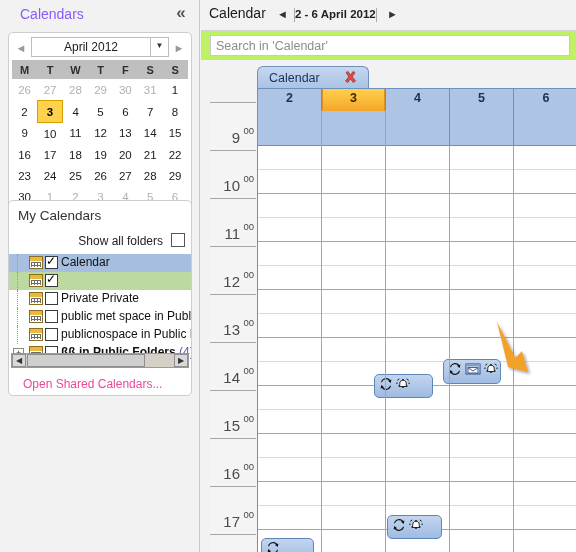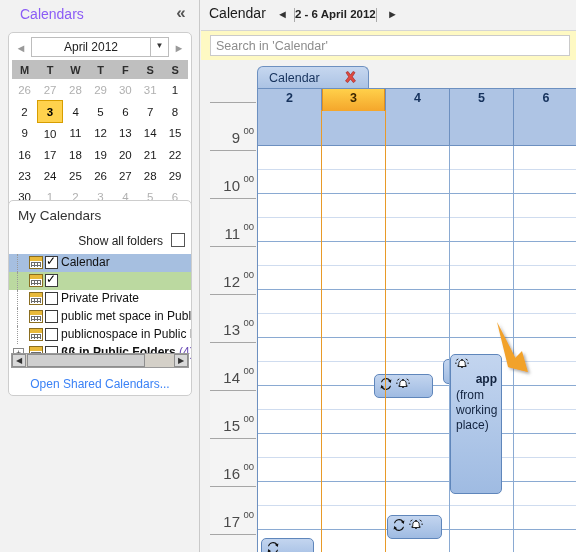--- a/index.html
+++ b/index.html
@@ -171,22 +171,22 @@
     cursor: pointer;
   }
   #hs-left { left: 0; }
   #hs-right { right: 0; }
   #hs-thumb {
     position: absolute; left: 15px; top: 0; width: 118px; height: 13px;
     background: #cfcfcf; border: 1px solid #8e8e8e; box-sizing: border-box;
     cursor: pointer;
   }
   #shared-link {
-    position: absolute; left: 0; bottom: 4px; width: 182px;
-    text-align: center; font-size: 12px; color: #3b82f6;
+    position: absolute; left: 14px; bottom: 4px; width: 182px;
+    font-size: 12px; color: #ec4899;
     cursor: pointer;
   }
 
   
   #main {
     position: absolute; left: 201px; top: 0; width: 375px; height: 552px;
     background: #f2f2f2;
   }
   #main-header {
     position: absolute; left: 0; top: 0; width: 375px; height: 30px;
@@ -201,21 +201,21 @@
   #nav-prev { left: 76px; }
   #nav-next { left: 186px; }
   #daterange {
     position: absolute; left: 93px; top: 8px;
     font-size: 11.5px; color: #222; font-weight: bold;
     border-left: 1px solid #aaa; border-right: 1px solid #aaa;
     padding: 0 0; height: 14px; line-height: 13px;
   }
   #searchbar {
     position: absolute; left: 0; top: 30px; width: 375px; height: 30px;
-    background: #fef9c3;
+    background: #bef264;
     border-top: 1px solid #d5d5d5;
   }
   #search-input {
     position: absolute; left: 9px; top: 4px; width: 360px; height: 21px;
     background: #fff; border: 1px solid #cacaca; box-sizing: border-box;
     font-family: "Liberation Sans", sans-serif; font-size: 12.5px;
     color: #555; padding: 0 5px;
   }
   #search-input::placeholder { color: #8d8d8d; opacity: 1; }
 
@@ -639,30 +639,20 @@
                     <rect x="1" y="2" width="14" height="2.4" fill="#7d9fc9"></rect>
                     <rect x="3" y="5.6" width="10" height="5.4" fill="#fff" stroke="#2b4d7e" stroke-width="0.9"></rect>
                     <path d="M3 5.8 L8 9 L13 5.8" fill="none" stroke="#2b4d7e" stroke-width="0.9"></path>
                   </svg></span><span class="ev-icon"><svg width="14" height="14" viewBox="0 0 14 14">
                     <path d="M7 3.2c1.9 0 3.2 1.4 3.2 3.1v2.2h.9v1H2.9v-1h.9V6.3C3.8 4.6 5.1 3.2 7 3.2z" fill="#fff" stroke="#111" stroke-width="0.9"></path>
                     <rect x="6.1" y="1.9" width="1.8" height="1.3" rx="0.5" fill="#111"></rect>
                     <path d="M6 10.1h2a1 1 0 0 1-2 0z" fill="#111"></path>
                     <path d="M1.6 3.1 3 2.1M12.4 3.1 11 2.1M1.3 6.2h-0.9M13.6 6.2h-0.9" stroke="#111" stroke-width="0.9" stroke-linecap="round"></path>
                   </svg></span></div>
             </div>
-            <div class="event" style="left: 194px; top: 208px; width: 52px; height: 140px;">
-              <div class="ev-icons"><span class="ev-icon"><svg width="14" height="14" viewBox="0 0 14 14">
-                    <path d="M7 3.2c1.9 0 3.2 1.4 3.2 3.1v2.2h.9v1H2.9v-1h.9V6.3C3.8 4.6 5.1 3.2 7 3.2z" fill="#fff" stroke="#111" stroke-width="0.9"></path>
-                    <rect x="6.1" y="1.9" width="1.8" height="1.3" rx="0.5" fill="#111"></rect>
-                    <path d="M6 10.1h2a1 1 0 0 1-2 0z" fill="#111"></path>
-                    <path d="M1.6 3.1 3 2.1M12.4 3.1 11 2.1M1.3 6.2h-0.9M13.6 6.2h-0.9" stroke="#111" stroke-width="0.9" stroke-linecap="round"></path>
-                  </svg></span></div>
-              <div class="ev-title">app</div>
-              <div class="ev-sub">(from working place)</div>
-            </div>
             <div class="event" style="left: 131px; top: 369px; width: 55px; height: 24px;">
               <div class="ev-icons"><span class="ev-icon"><svg width="14" height="14" viewBox="0 0 14 14">
                     <path d="M3 5.2a4.2 4.2 0 0 1 7.1-1.6l-1.3.2 3 2.1.6-3.5-1.1.6A5.3 5.3 0 0 0 2 5.2z" fill="#111"></path>
                     <path d="M11 8.8a4.2 4.2 0 0 1-7.1 1.6l1.3-.2-3-2.1L1.6 11.6l1.1-.6A5.3 5.3 0 0 0 12 8.8z" fill="#111"></path>
                   </svg></span><span class="ev-icon"><svg width="14" height="14" viewBox="0 0 14 14">
                     <path d="M7 3.2c1.9 0 3.2 1.4 3.2 3.1v2.2h.9v1H2.9v-1h.9V6.3C3.8 4.6 5.1 3.2 7 3.2z" fill="#fff" stroke="#111" stroke-width="0.9"></path>
                     <rect x="6.1" y="1.9" width="1.8" height="1.3" rx="0.5" fill="#111"></rect>
                     <path d="M6 10.1h2a1 1 0 0 1-2 0z" fill="#111"></path>
                     <path d="M1.6 3.1 3 2.1M12.4 3.1 11 2.1M1.3 6.2h-0.9M13.6 6.2h-0.9" stroke="#111" stroke-width="0.9" stroke-linecap="round"></path>
                   </svg></span></div>

